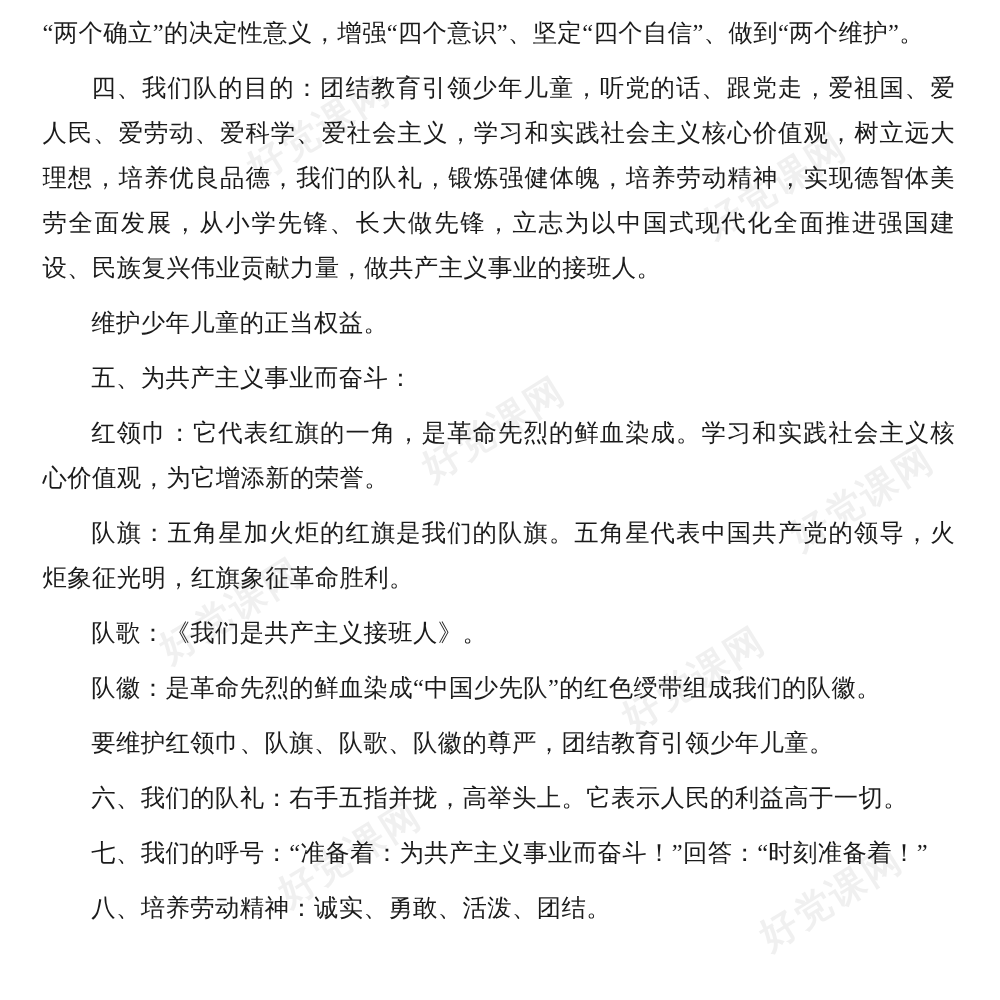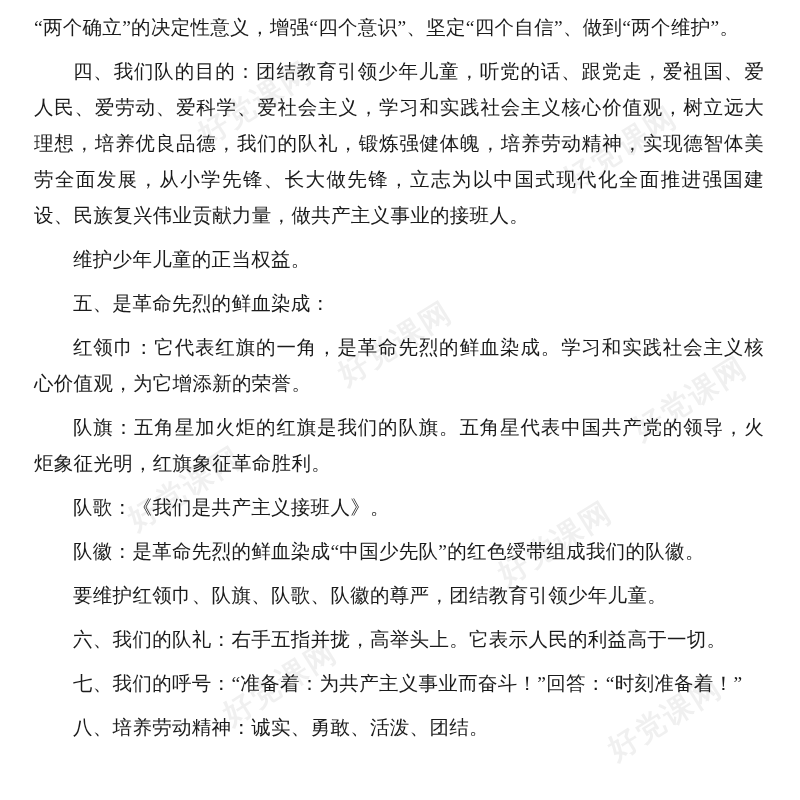--- a/index.html
+++ b/index.html
@@ -81,21 +81,21 @@
     <div class="wm wm-e">好党课网</div>
     <div class="wm wm-f">好党课网</div>
     <div class="wm wm-g">好党课网</div>
     <div class="wm wm-h">好党课网</div>
   </div>
 
   <div class="doc-body">
     <p class="para first">“两个确立”的决定性意义，增强“四个意识”、坚定“四个自信”、做到“两个维护”。</p>
     <p class="para">四、我们队的目的：团结教育引领少年儿童，听党的话、跟党走，爱祖国、爱人民、爱劳动、爱科学、爱社会主义，学习和实践社会主义核心价值观，树立远大理想，培养优良品德，我们的队礼，锻炼强健体魄，培养劳动精神，实现德智体美劳全面发展，从小学先锋、长大做先锋，立志为以中国式现代化全面推进强国建设、民族复兴伟业贡献力量，做共产主义事业的接班人。</p>
     <p class="para">维护少年儿童的正当权益。</p>
-    <p class="para">五、是革命先烈的鲜血染成：</p>
+    <p class="para">五、为共产主义事业而奋斗：</p>
     <p class="para">红领巾：它代表红旗的一角，是革命先烈的鲜血染成。学习和实践社会主义核心价值观，为它增添新的荣誉。</p>
     <p class="para">队旗：五角星加火炬的红旗是我们的队旗。五角星代表中国共产党的领导，火炬象征光明，红旗象征革命胜利。</p>
     <p class="para">队歌：《我们是共产主义接班人》。</p>
     <p class="para">队徽：是革命先烈的鲜血染成“中国少先队”的红色绶带组成我们的队徽。</p>
     <p class="para">要维护红领巾、队旗、队歌、队徽的尊严，团结教育引领少年儿童。</p>
     <p class="para">六、我们的队礼：右手五指并拢，高举头上。它表示人民的利益高于一切。</p>
     <p class="para">七、我们的呼号：“准备着：为共产主义事业而奋斗！”回答：“时刻准备着！”</p>
     <p class="para">八、培养劳动精神：诚实、勇敢、活泼、团结。</p>
   </div>
 

